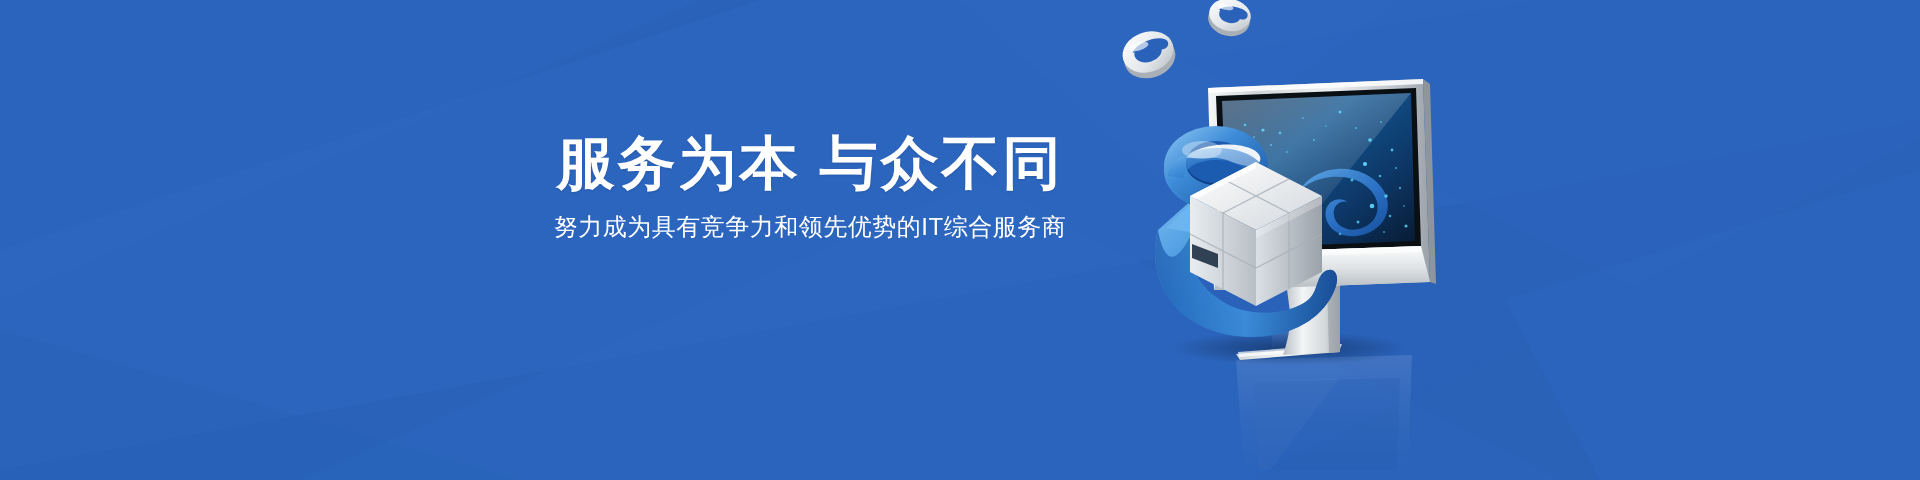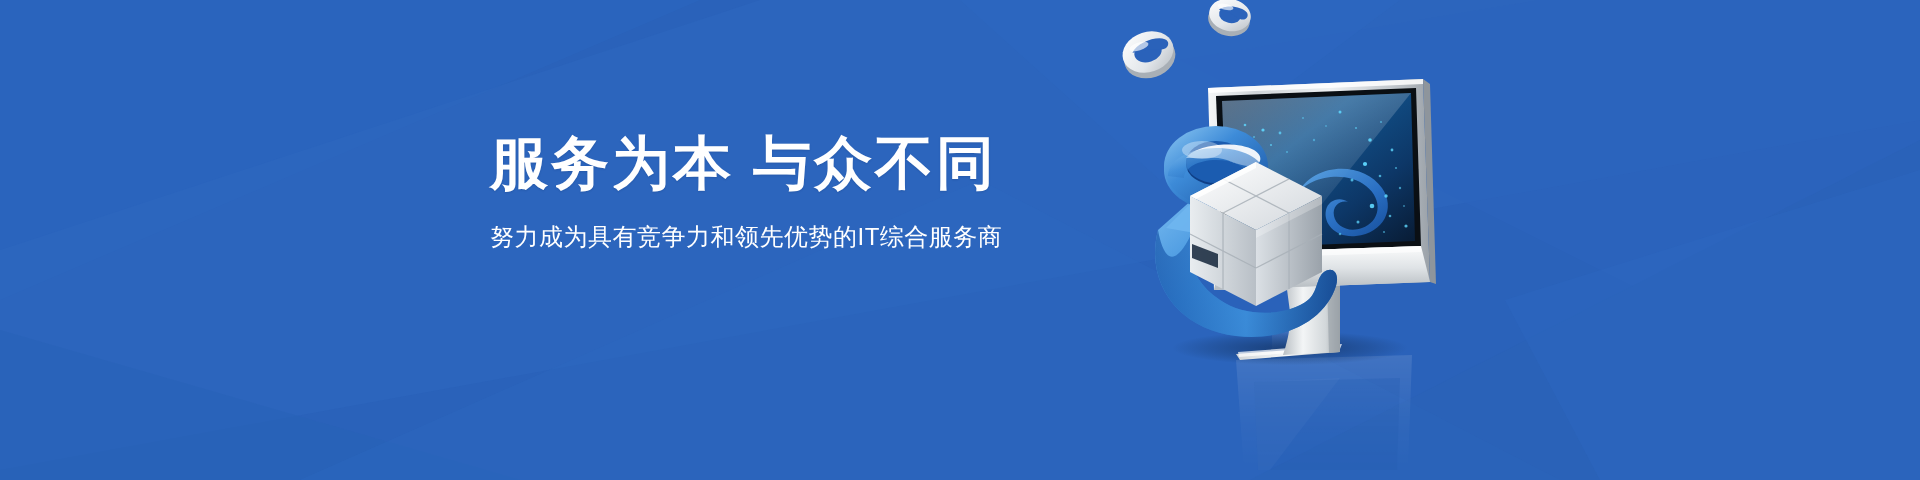--- a/index.html
+++ b/index.html
@@ -11,34 +11,34 @@
   .banner{
     position:relative;width:1920px;height:480px;overflow:hidden;
     background:#2a62ba;
   }
   
   .bg-facets{position:absolute;inset:0;width:100%;height:100%;display:block;}
 
   
   .copy{
     position:absolute;left:490px;top:130px;width:640px;
-    text-align:left;
+    text-align:center;
   }
   .headline{
     margin:0;
     font-size:58px;
     font-weight:bold;
     color:#ffffff;
     letter-spacing:3px;
     line-height:1.15;
     white-space:nowrap;
     text-shadow:0 1px 2px rgba(10,40,90,.18);
   }
   .subline{
-    margin:24px 0 0 0;
+    margin:14px 0 0 0;
     font-size:24px;
     font-weight:normal;
     color:#ffffff;
     letter-spacing:.5px;
     line-height:1.3;
     white-space:nowrap;
   }
 
   
   .art{

